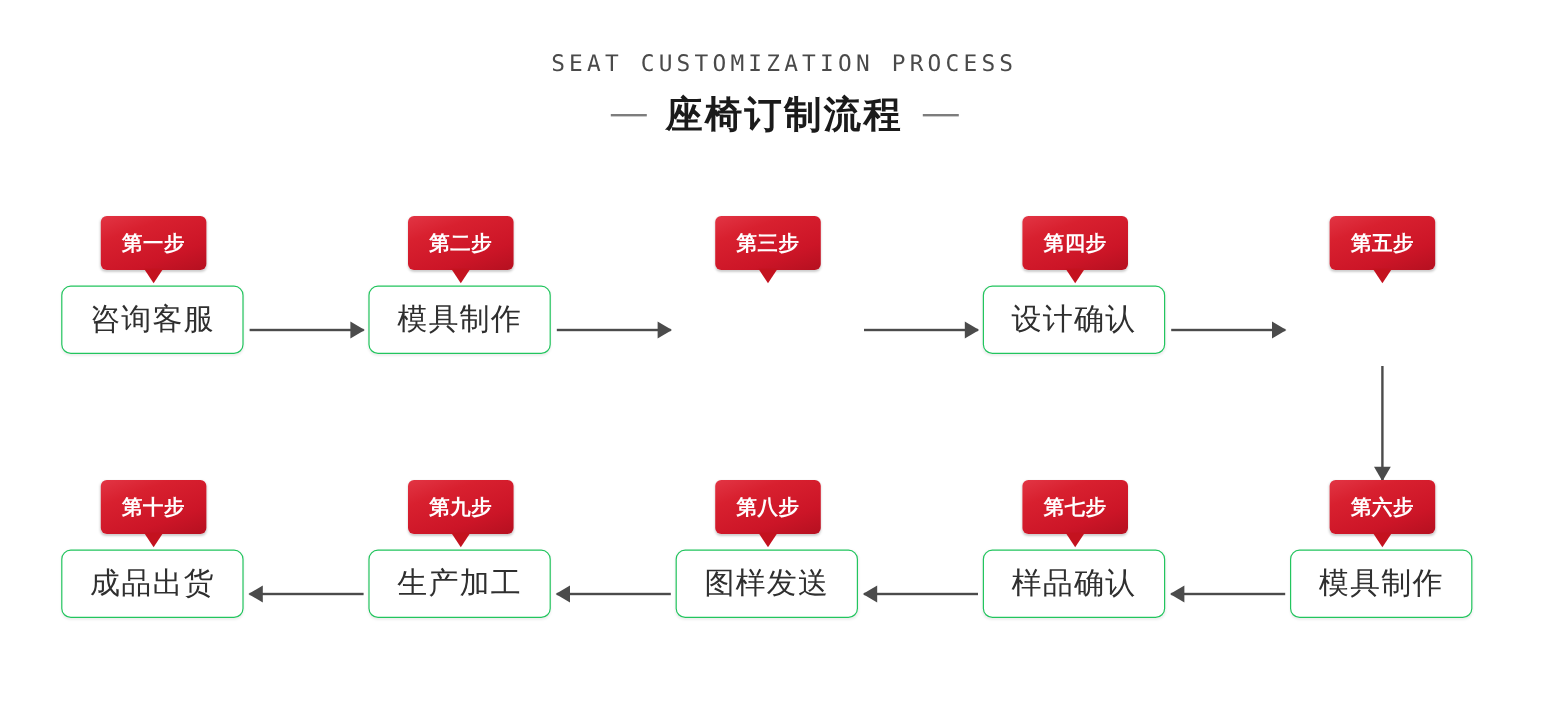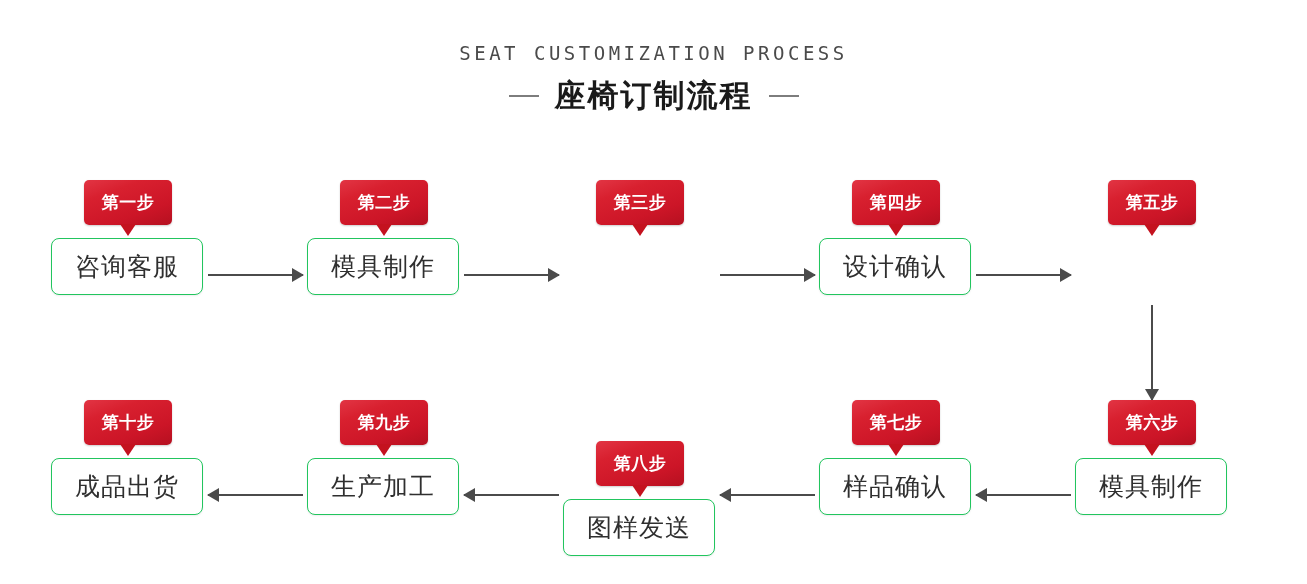--- a/index.html
+++ b/index.html
@@ -276,21 +276,21 @@
 
     <div class="node" style="left:307px;top:0;">
       <div class="badge">
         <span class="badge-label">第九步</span>
       </div>
       <div class="box">
         <span class="box-label">生产加工</span>
       </div>
     </div>
 
-    <div class="node" style="left:563px;top:0;margin-top:41px;">
+    <div class="node" style="left:563px;top:0;">
       <div class="badge">
         <span class="badge-label">第八步</span>
       </div>
       <div class="box">
         <span class="box-label">图样发送</span>
       </div>
     </div>
 
     <div class="node" style="left:819px;top:0;">
       <div class="badge">

